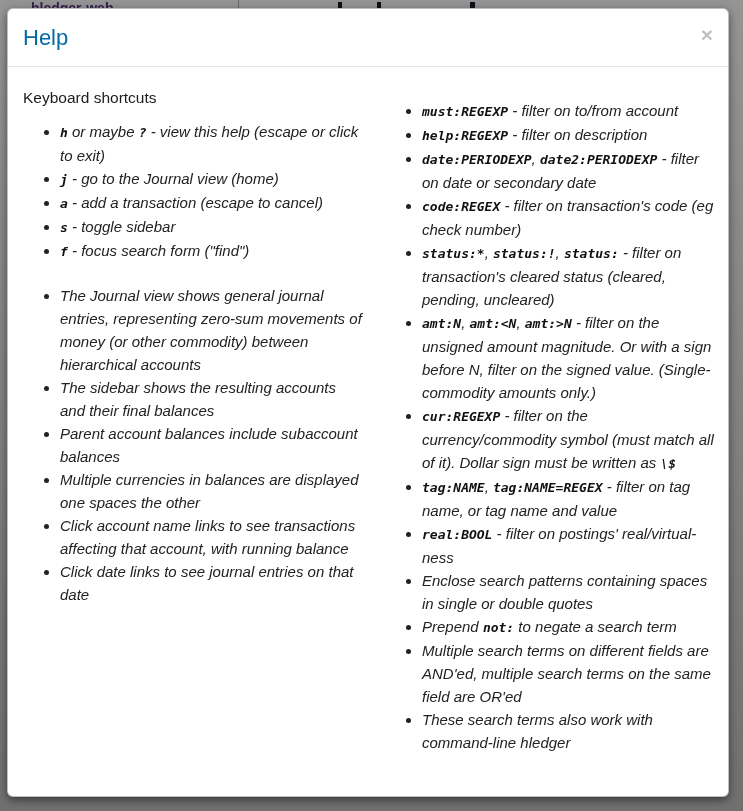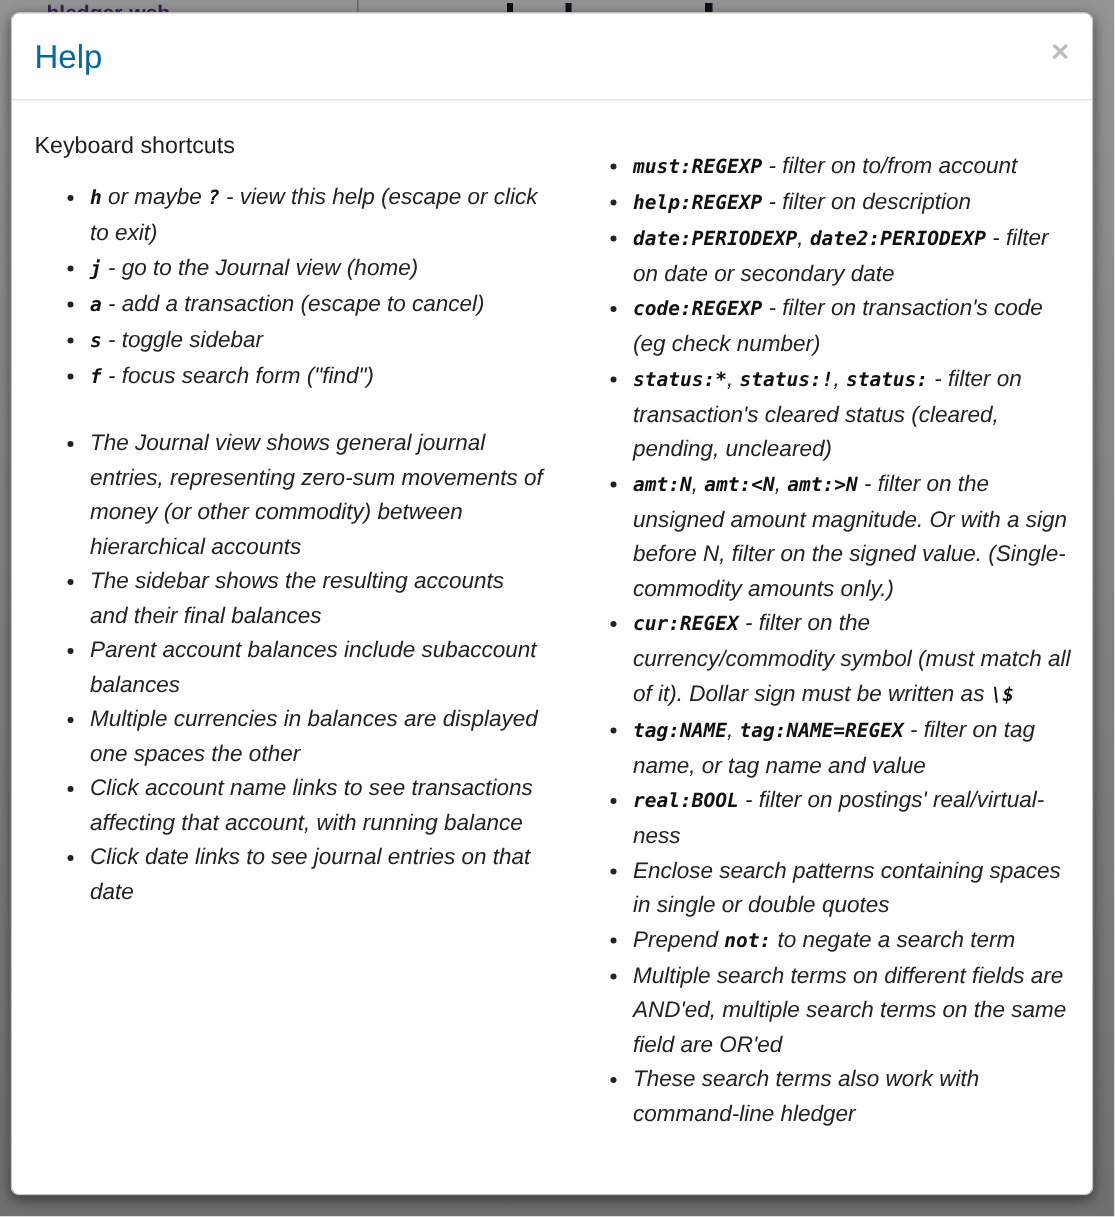--- a/index.html
+++ b/index.html
@@ -114,24 +114,24 @@
           <li>Multiple currencies in balances are displayed one spaces the other</li>
           <li>Click account name links to see transactions affecting that account, with running balance</li>
           <li>Click date links to see journal entries on that date</li>
         </ul>
     </div>
     <div class="col-right">
       <ul class="help-list">
           <li><code>must:REGEXP</code> - filter on to/from account</li>
           <li><code>help:REGEXP</code> - filter on description</li>
           <li><code>date:PERIODEXP</code>, <code>date2:PERIODEXP</code> - filter on date or secondary date</li>
-          <li><code>code:REGEXP</code> - filter on transaction's code (eg check number)</li>
+          <li><code>code:REGEX</code> - filter on transaction's code (eg check number)</li>
           <li><code>status:*</code>, <code>status:!</code>, <code>status:</code> - filter on transaction's cleared status (cleared, pending, uncleared)</li>
           <li><code>amt:N</code>, <code>amt:&lt;N</code>, <code>amt:&gt;N</code> - filter on the unsigned amount magnitude. Or with a sign before N, filter on the signed value. (Single-commodity amounts only.)</li>
-          <li><code>cur:REGEX</code> - filter on the currency/commodity symbol (must match all of it). Dollar sign must be written as <code>\$</code></li>
+          <li><code>cur:REGEXP</code> - filter on the currency/commodity symbol (must match all of it). Dollar sign must be written as <code>\$</code></li>
           <li><code>tag:NAME</code>, <code>tag:NAME=REGEX</code> - filter on tag name, or tag name and value</li>
           <li><code>real:BOOL</code> - filter on postings' real/virtual-ness</li>
           <li>Enclose search patterns containing spaces in single or double quotes</li>
           <li>Prepend <code>not:</code> to negate a search term</li>
           <li>Multiple search terms on different fields are AND'ed, multiple search terms on the same field are OR'ed</li>
           <li>These search terms also work with command-line hledger</li>
         </ul>
     </div>
   </div>
 </div>

